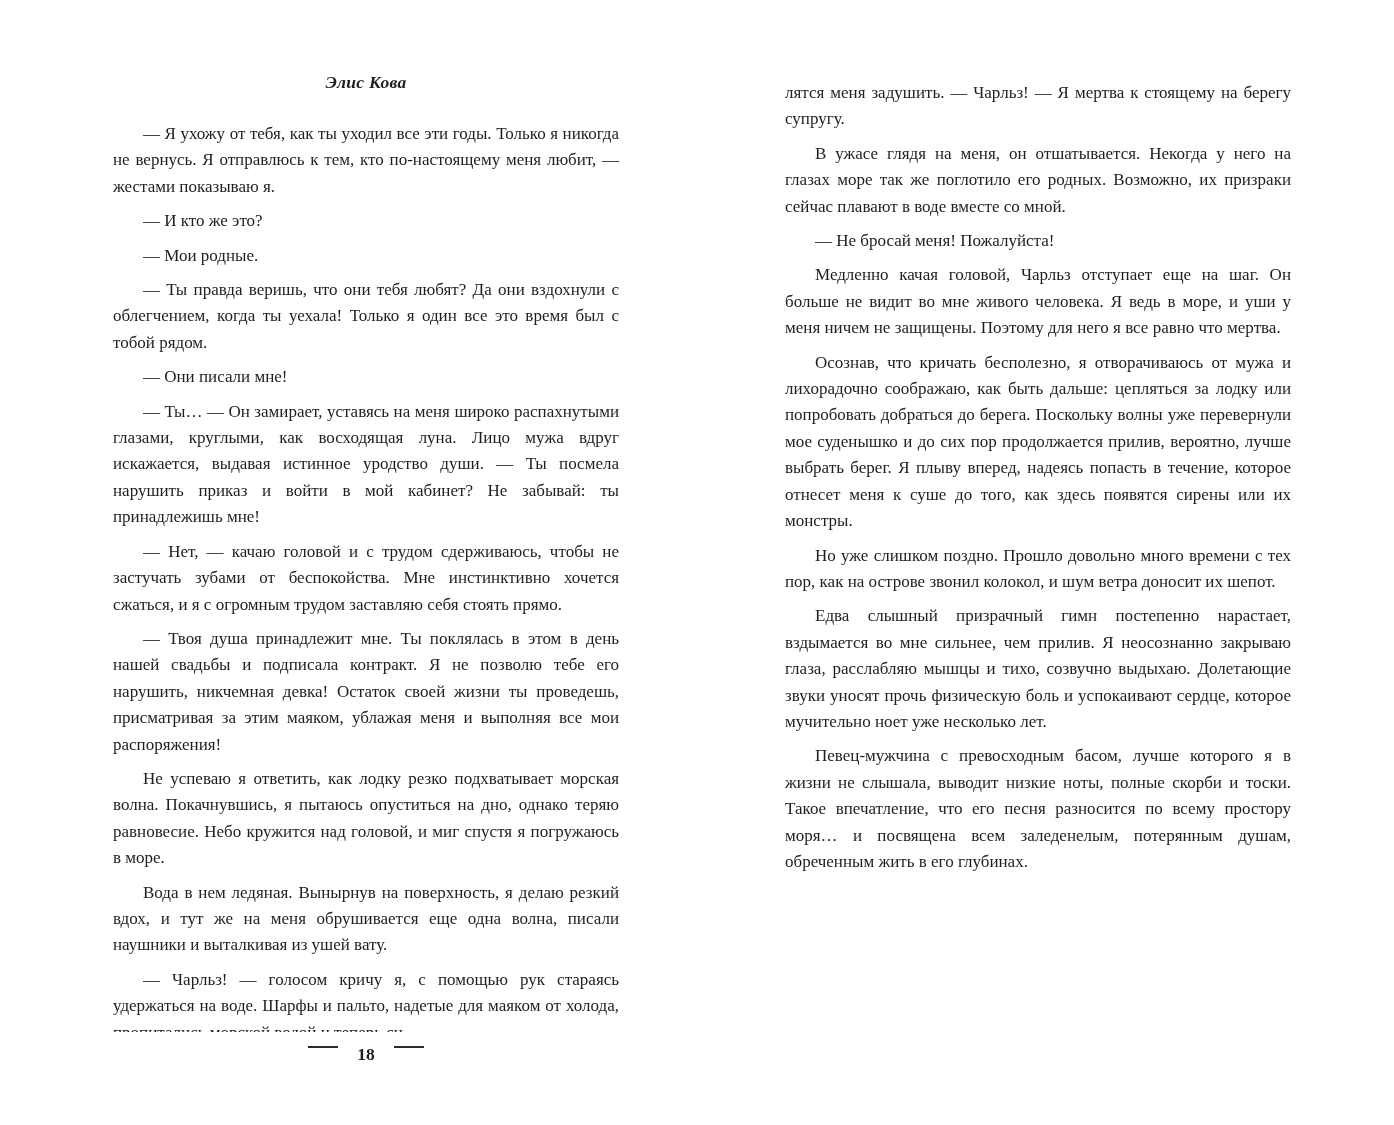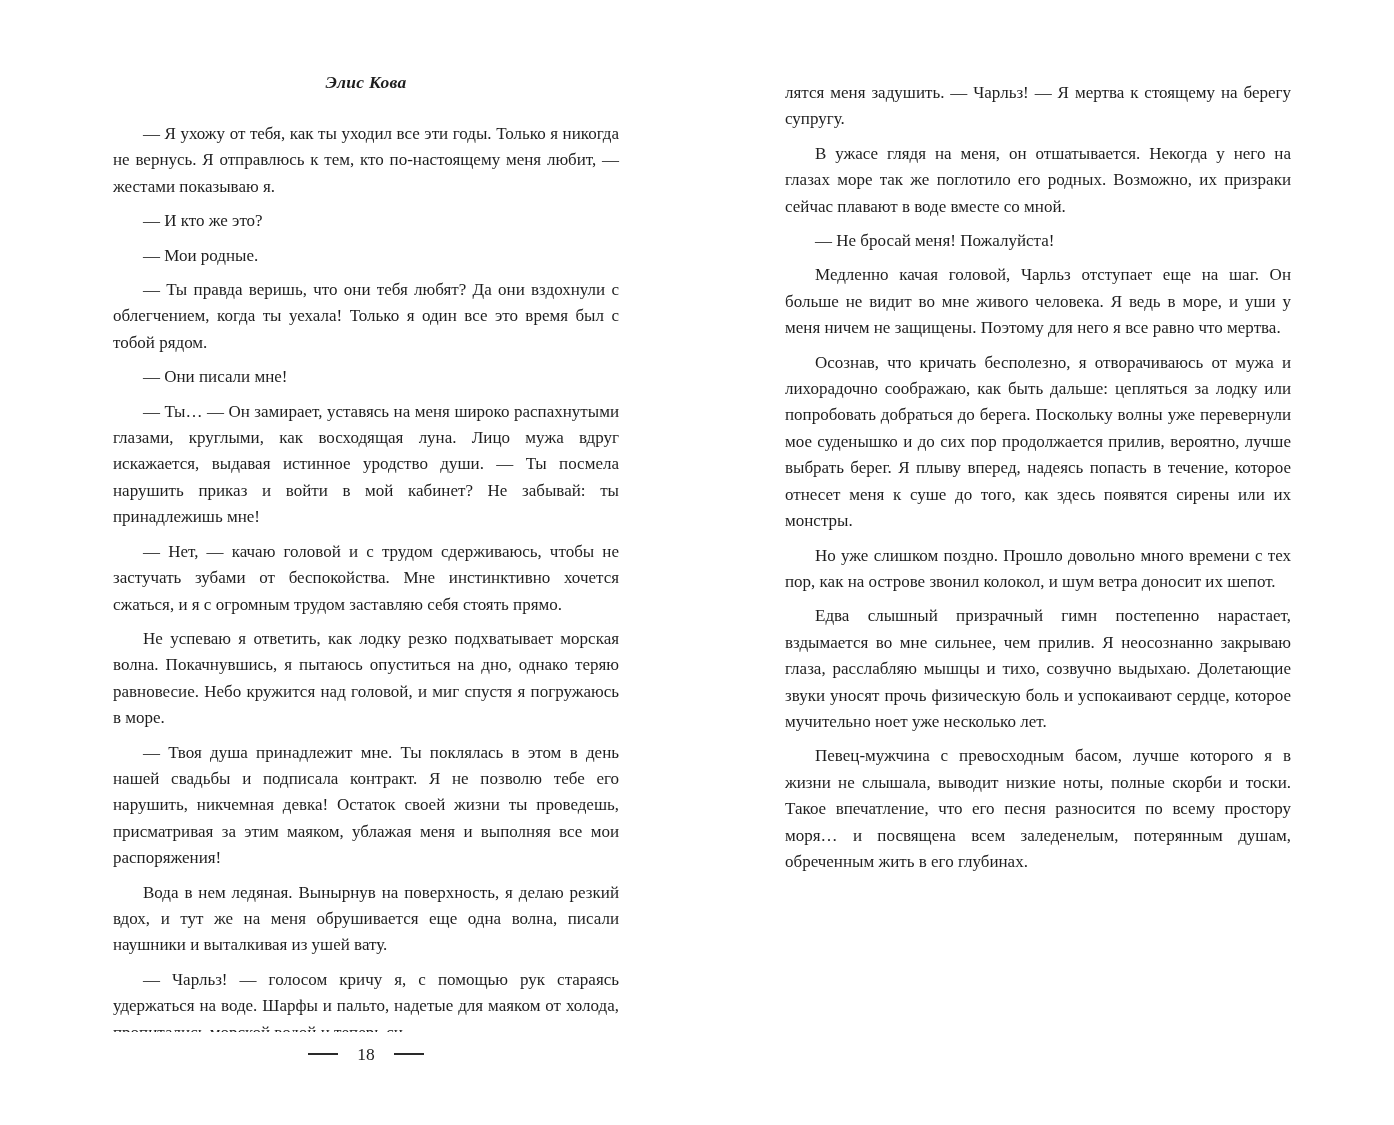--- a/index.html
+++ b/index.html
@@ -43,24 +43,24 @@
   .page-body p.para {
     margin: 8px;
     padding: 0;
   }
   .page-body p.para.indent {
     text-indent: 30px;
   }
   .page-footer {
     margin-top: auto;
     display: flex;
-    align-items: center;
     justify-content: center;
     gap: 19px;
     padding-top: 14px;
+    font-weight: bold;
   }
   .page-footer .rule {
     display: inline-block;
     width: 30px;
     height: 2px;
     background: #2a2a2a;
   }
   .page-footer .folio {
     font-size: 17.5px;
     color: #1e1e1e;
@@ -75,22 +75,22 @@
   <section class="page left">
     <h1 class="running-head">Элис Кова</h1>
     <div class="page-body">
         <p class="para indent">— Я ухожу от тебя, как ты уходил все эти годы. Только я никогда не вернусь. Я отправлюсь к тем, кто по-настоящему меня любит, — жестами показываю я.</p>
         <p class="para indent">— И кто же это?</p>
         <p class="para indent">— Мои родные.</p>
         <p class="para indent">— Ты правда веришь, что они тебя любят? Да они вздохнули с облегчением, когда ты уехала! Только я один все это время был с тобой рядом.</p>
         <p class="para indent">— Они писали мне!</p>
         <p class="para indent">— Ты… — Он замирает, уставясь на меня широко распахнутыми глазами, круглыми, как восходящая луна. Лицо мужа вдруг искажается, выдавая истинное уродство души. — Ты посмела нарушить приказ и войти в мой кабинет? Не забывай: ты принадлежишь мне!</p>
         <p class="para indent">— Нет, — качаю головой и с трудом сдерживаюсь, чтобы не застучать зубами от беспокойства. Мне инстинктивно хочется сжаться, и я с огромным трудом заставляю себя стоять прямо.</p>
+        <p class="para indent">— Твоя душа принадлежит мне. Ты поклялась в этом в день нашей свадьбы и подписала контракт. Я не позволю тебе его нарушить, никчемная девка! Остаток своей жизни ты проведешь, присматривая за этим маяком, ублажая меня и выполняя все мои распоряжения!</p>
         <p class="para indent">Не успеваю я ответить, как лодку резко подхватывает морская волна. Покачнувшись, я пытаюсь опуститься на дно, однако теряю равновесие. Небо кружится над головой, и миг спустя я погружаюсь в море.</p>
-        <p class="para indent">— Твоя душа принадлежит мне. Ты поклялась в этом в день нашей свадьбы и подписала контракт. Я не позволю тебе его нарушить, никчемная девка! Остаток своей жизни ты проведешь, присматривая за этим маяком, ублажая меня и выполняя все мои распоряжения!</p>
         <p class="para indent">Вода в нем ледяная. Вынырнув на поверхность, я делаю резкий вдох, и тут же на меня обрушивается еще одна волна, писали наушники и выталкивая из ушей вату.</p>
         <p class="para indent">— Чарльз! — голосом кричу я, с помощью рук стараясь удержаться на воде. Шарфы и пальто, надетые для маяком от холода, пропитались морской водой и теперь си-</p>
       </div>
     <footer class="page-footer">
       <span class="rule"></span>
       <span class="folio">18</span>
       <span class="rule"></span>
     </footer>
   </section>
 

